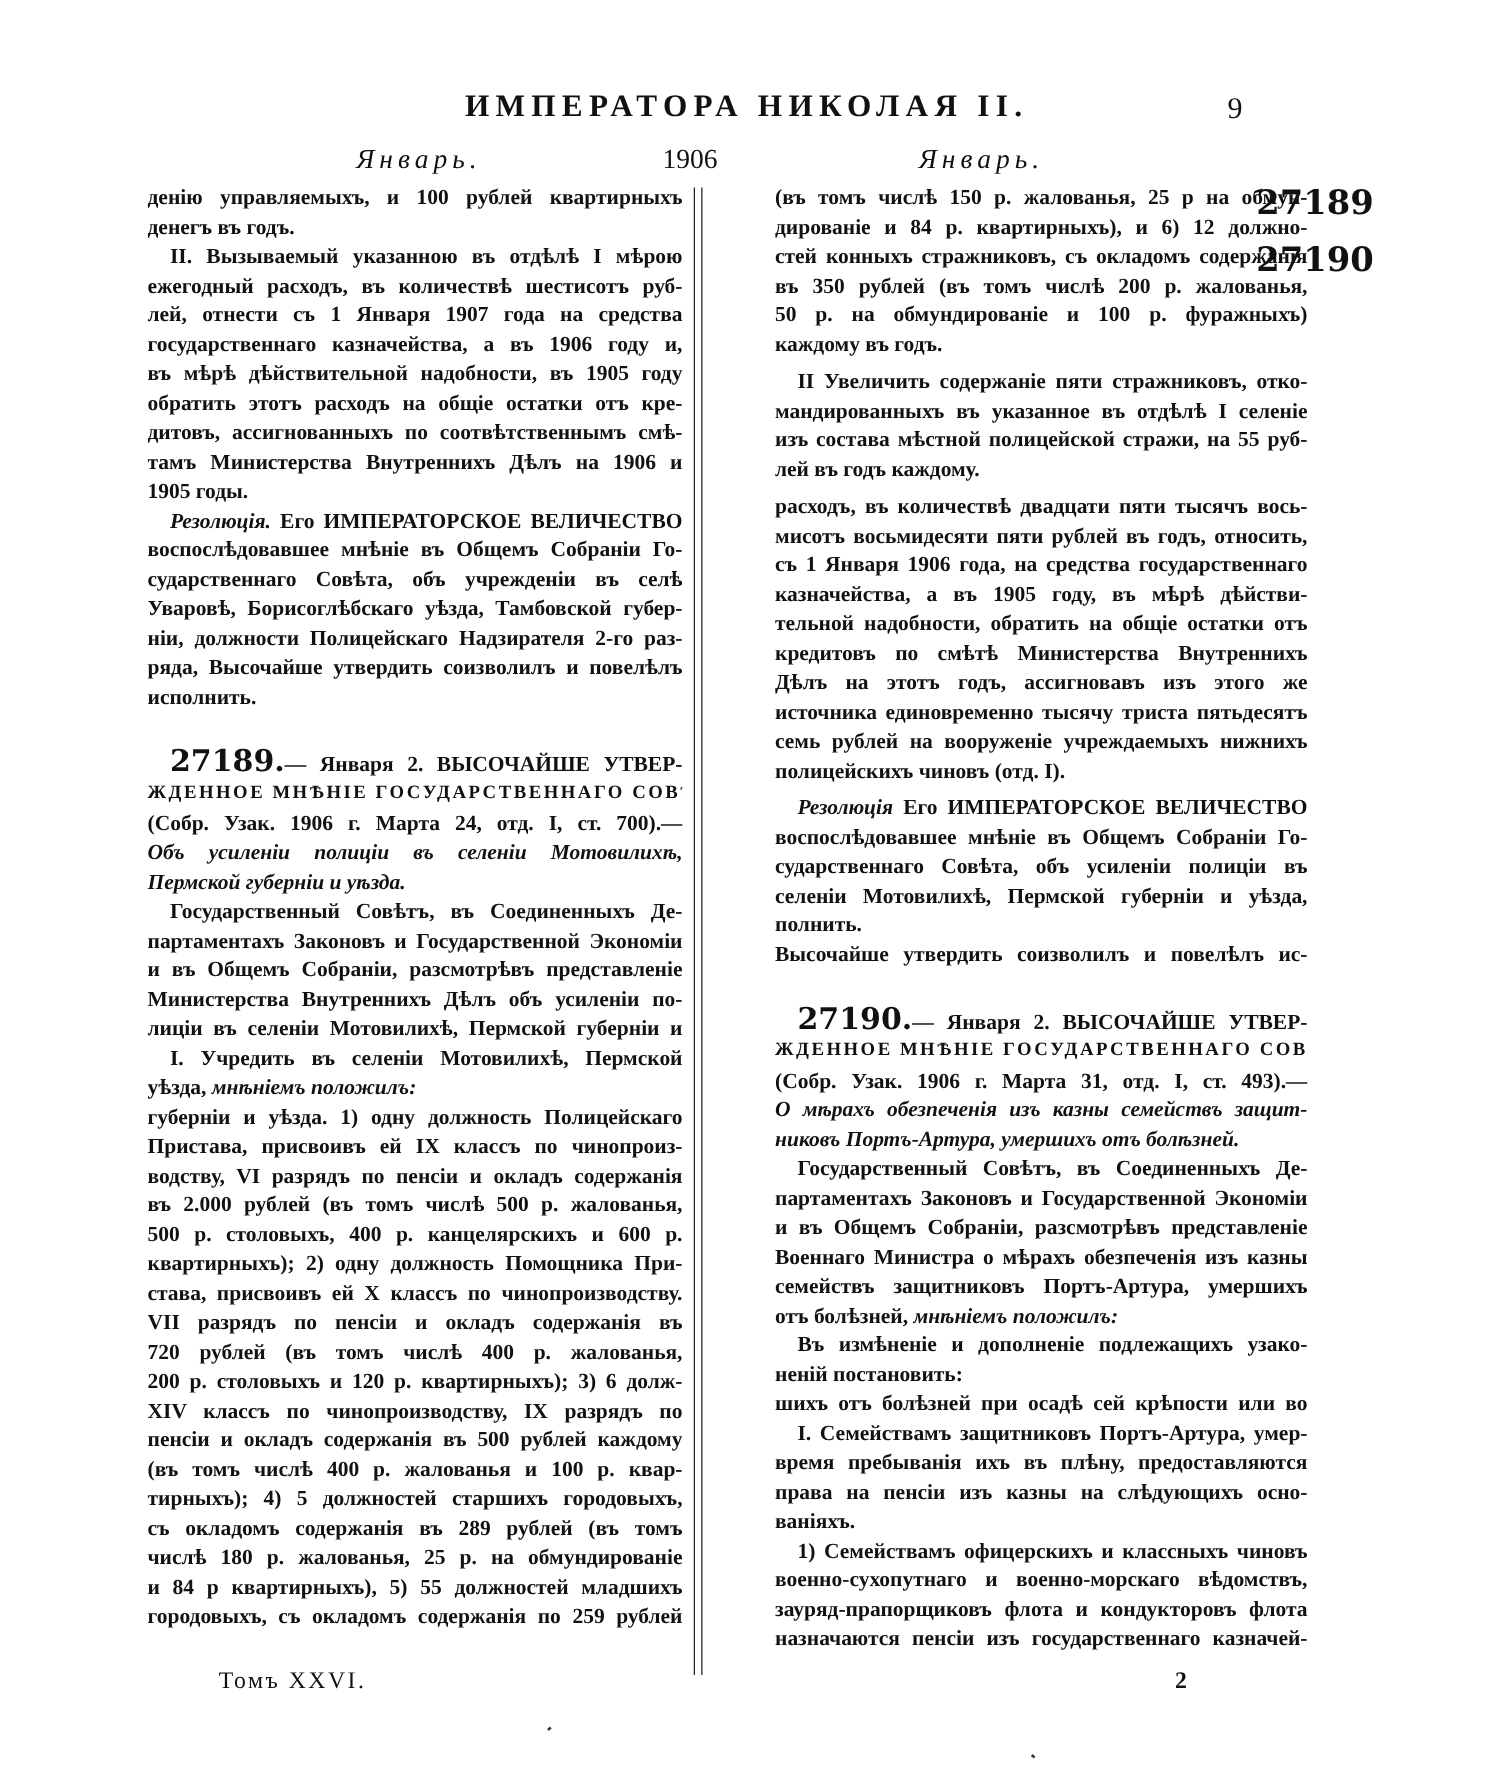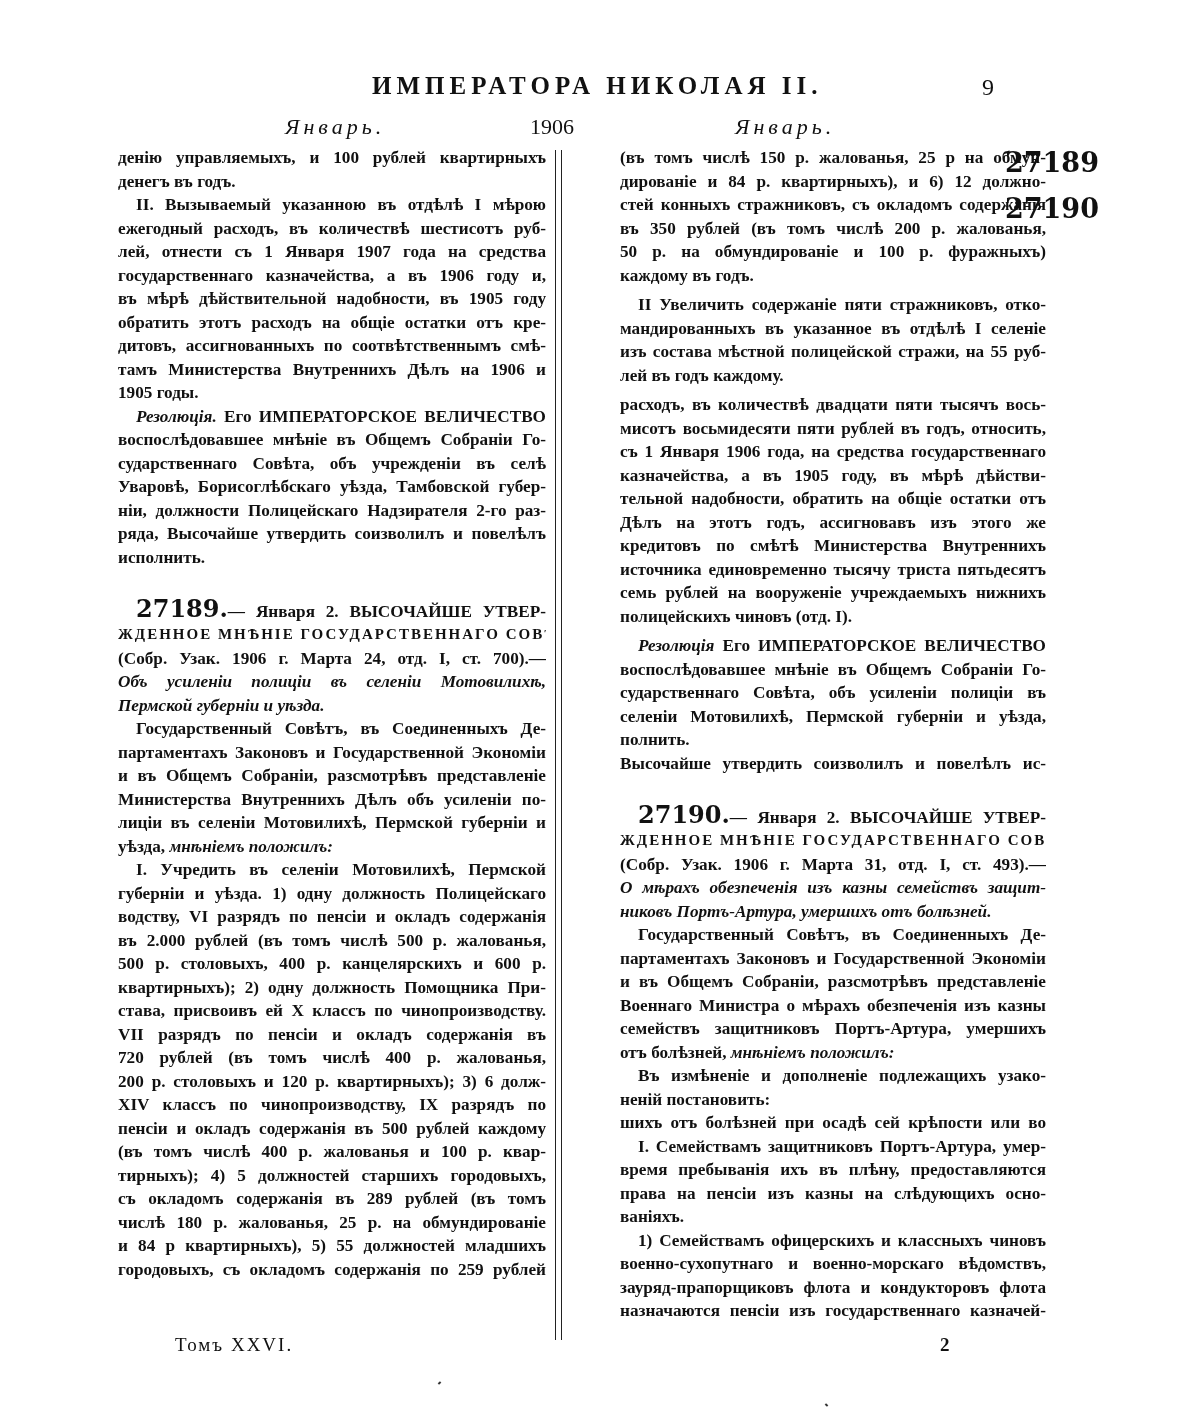--- a/index.html
+++ b/index.html
@@ -78,23 +78,24 @@
   <div class="line indent" style="height:28px;line-height:28px;"><span class="article-num">27189.</span><span>— Января 2. ВЫСОЧАЙШЕ УТВЕР-</span></div>
   <div class="line spaced">ЖДЕННОЕ МНѢНІЕ ГОСУДАРСТВЕННАГО СОВѢТА</div>
   <div class="line">(Собр. Узак. 1906 г. Марта 24, отд. I, ст. 700).—</div>
   <div class="line it">Объ усиленіи полиціи въ селеніи Мотовилихѣ,</div>
   <div class="line it last">Пермской губерніи и уѣзда.</div>
   <div class="line indent">Государственный Совѣтъ, въ Соединенныхъ Де-</div>
   <div class="line">партаментахъ Законовъ и Государственной Экономіи</div>
   <div class="line">и въ Общемъ Собраніи, разсмотрѣвъ представленіе</div>
   <div class="line">Министерства Внутреннихъ Дѣлъ объ усиленіи по-</div>
   <div class="line">лиціи въ селеніи Мотовилихѣ, Пермской губерніи и</div>
+  <div class="line indent">I. Учредить въ селеніи Мотовилихѣ, Пермской</div>
   <div class="line last"><span>уѣзда,</span> <span class="it">мнѣніемъ положилъ:</span></div>
-  <div class="line indent">I. Учредить въ селеніи Мотовилихѣ, Пермской</div>
   <div class="line">губерніи и уѣзда. 1) одну должность Полицейскаго</div>
+  <div class="line">Пристава, присвоивъ ей IX классъ по чинопроиз-</div>
   <div class="line">водству, VI разрядъ по пенсіи и окладъ содержанія</div>
   <div class="line">въ 2.000 рублей (въ томъ числѣ 500 р. жалованья,</div>
   <div class="line">500 р. столовыхъ, 400 р. канцелярскихъ и 600 р.</div>
   <div class="line">квартирныхъ); 2) одну должность Помощника При-</div>
   <div class="line">става, присвоивъ ей X классъ по чинопроизводству.</div>
   <div class="line">VII разрядъ по пенсіи и окладъ содержанія въ</div>
   <div class="line">720 рублей (въ томъ числѣ 400 р. жалованья,</div>
   <div class="line">200 р. столовыхъ и 120 р. квартирныхъ); 3) 6 долж-</div>
   <div class="line">XIV классъ по чинопроизводству, IX разрядъ по</div>
   <div class="line">пенсіи и окладъ содержанія въ 500 рублей каждому</div>
@@ -117,22 +118,22 @@
   <div class="line indent">II Увеличить содержаніе пяти стражниковъ, отко-</div>
   <div class="line">мандированныхъ въ указанное въ отдѣлѣ I селеніе</div>
   <div class="line">изъ состава мѣстной полицейской стражи, на 55 руб-</div>
   <div class="line last">лей въ годъ каждому.</div>
   <div class="gap-small"></div>
   <div class="line">расходъ, въ количествѣ двадцати пяти тысячъ вось-</div>
   <div class="line">мисотъ восьмидесяти пяти рублей въ годъ, относить,</div>
   <div class="line">съ 1 Января 1906 года, на средства государственнаго</div>
   <div class="line">казначейства, а въ 1905 году, въ мѣрѣ дѣйстви-</div>
   <div class="line">тельной надобности, обратить на общіе остатки отъ</div>
+  <div class="line">кредитовъ по смѣтѣ Министерства Внутреннихъ</div>
   <div class="line">Дѣлъ на этотъ годъ, ассигновавъ изъ этого же</div>
-  <div class="line">кредитовъ по смѣтѣ Министерства Внутреннихъ</div>
   <div class="line">источника единовременно тысячу триста пятьдесятъ</div>
   <div class="line">семь рублей на вооруженіе учреждаемыхъ нижнихъ</div>
   <div class="line last">полицейскихъ чиновъ (отд. I).</div>
   <div class="gap-small"></div>
   <div class="line indent"><span class="it">Резолюція</span> <span>Его ИМПЕРАТОРСКОЕ ВЕЛИЧЕСТВО</span></div>
   <div class="line">воспослѣдовавшее мнѣніе въ Общемъ Собраніи Го-</div>
   <div class="line">сударственнаго Совѣта, объ усиленіи полиціи въ</div>
   <div class="line">селеніи Мотовилихѣ, Пермской губерніи и уѣзда,</div>
   <div class="line last">полнить.</div>
   <div class="line">Высочайше утвердить соизволилъ и повелѣлъ ис-</div>

